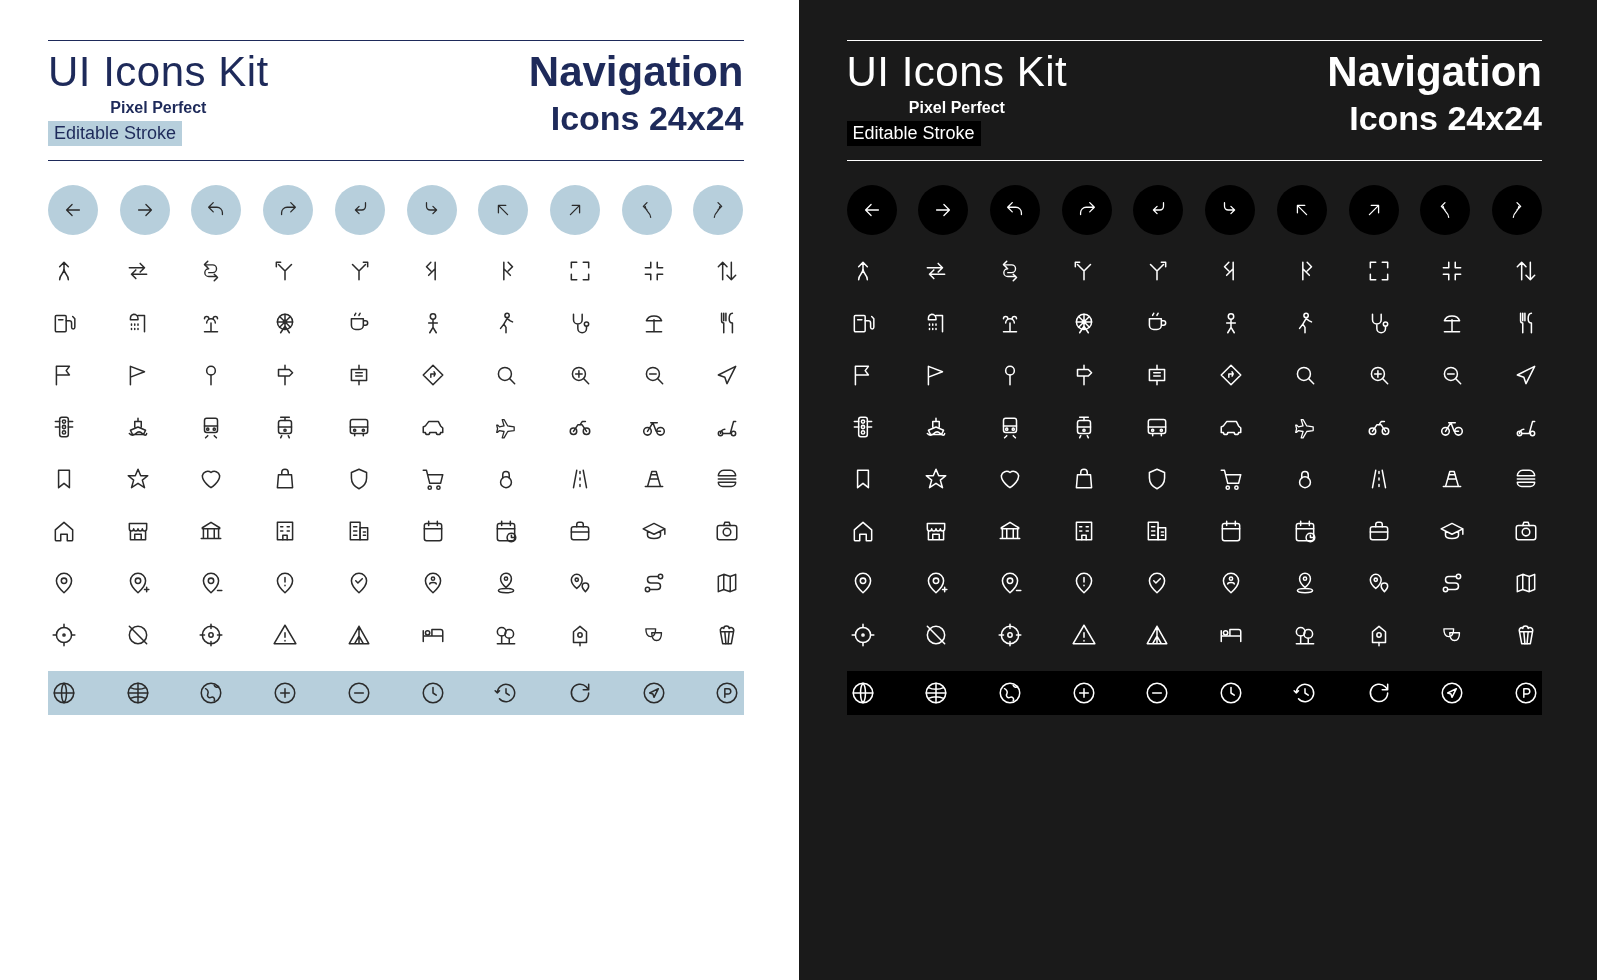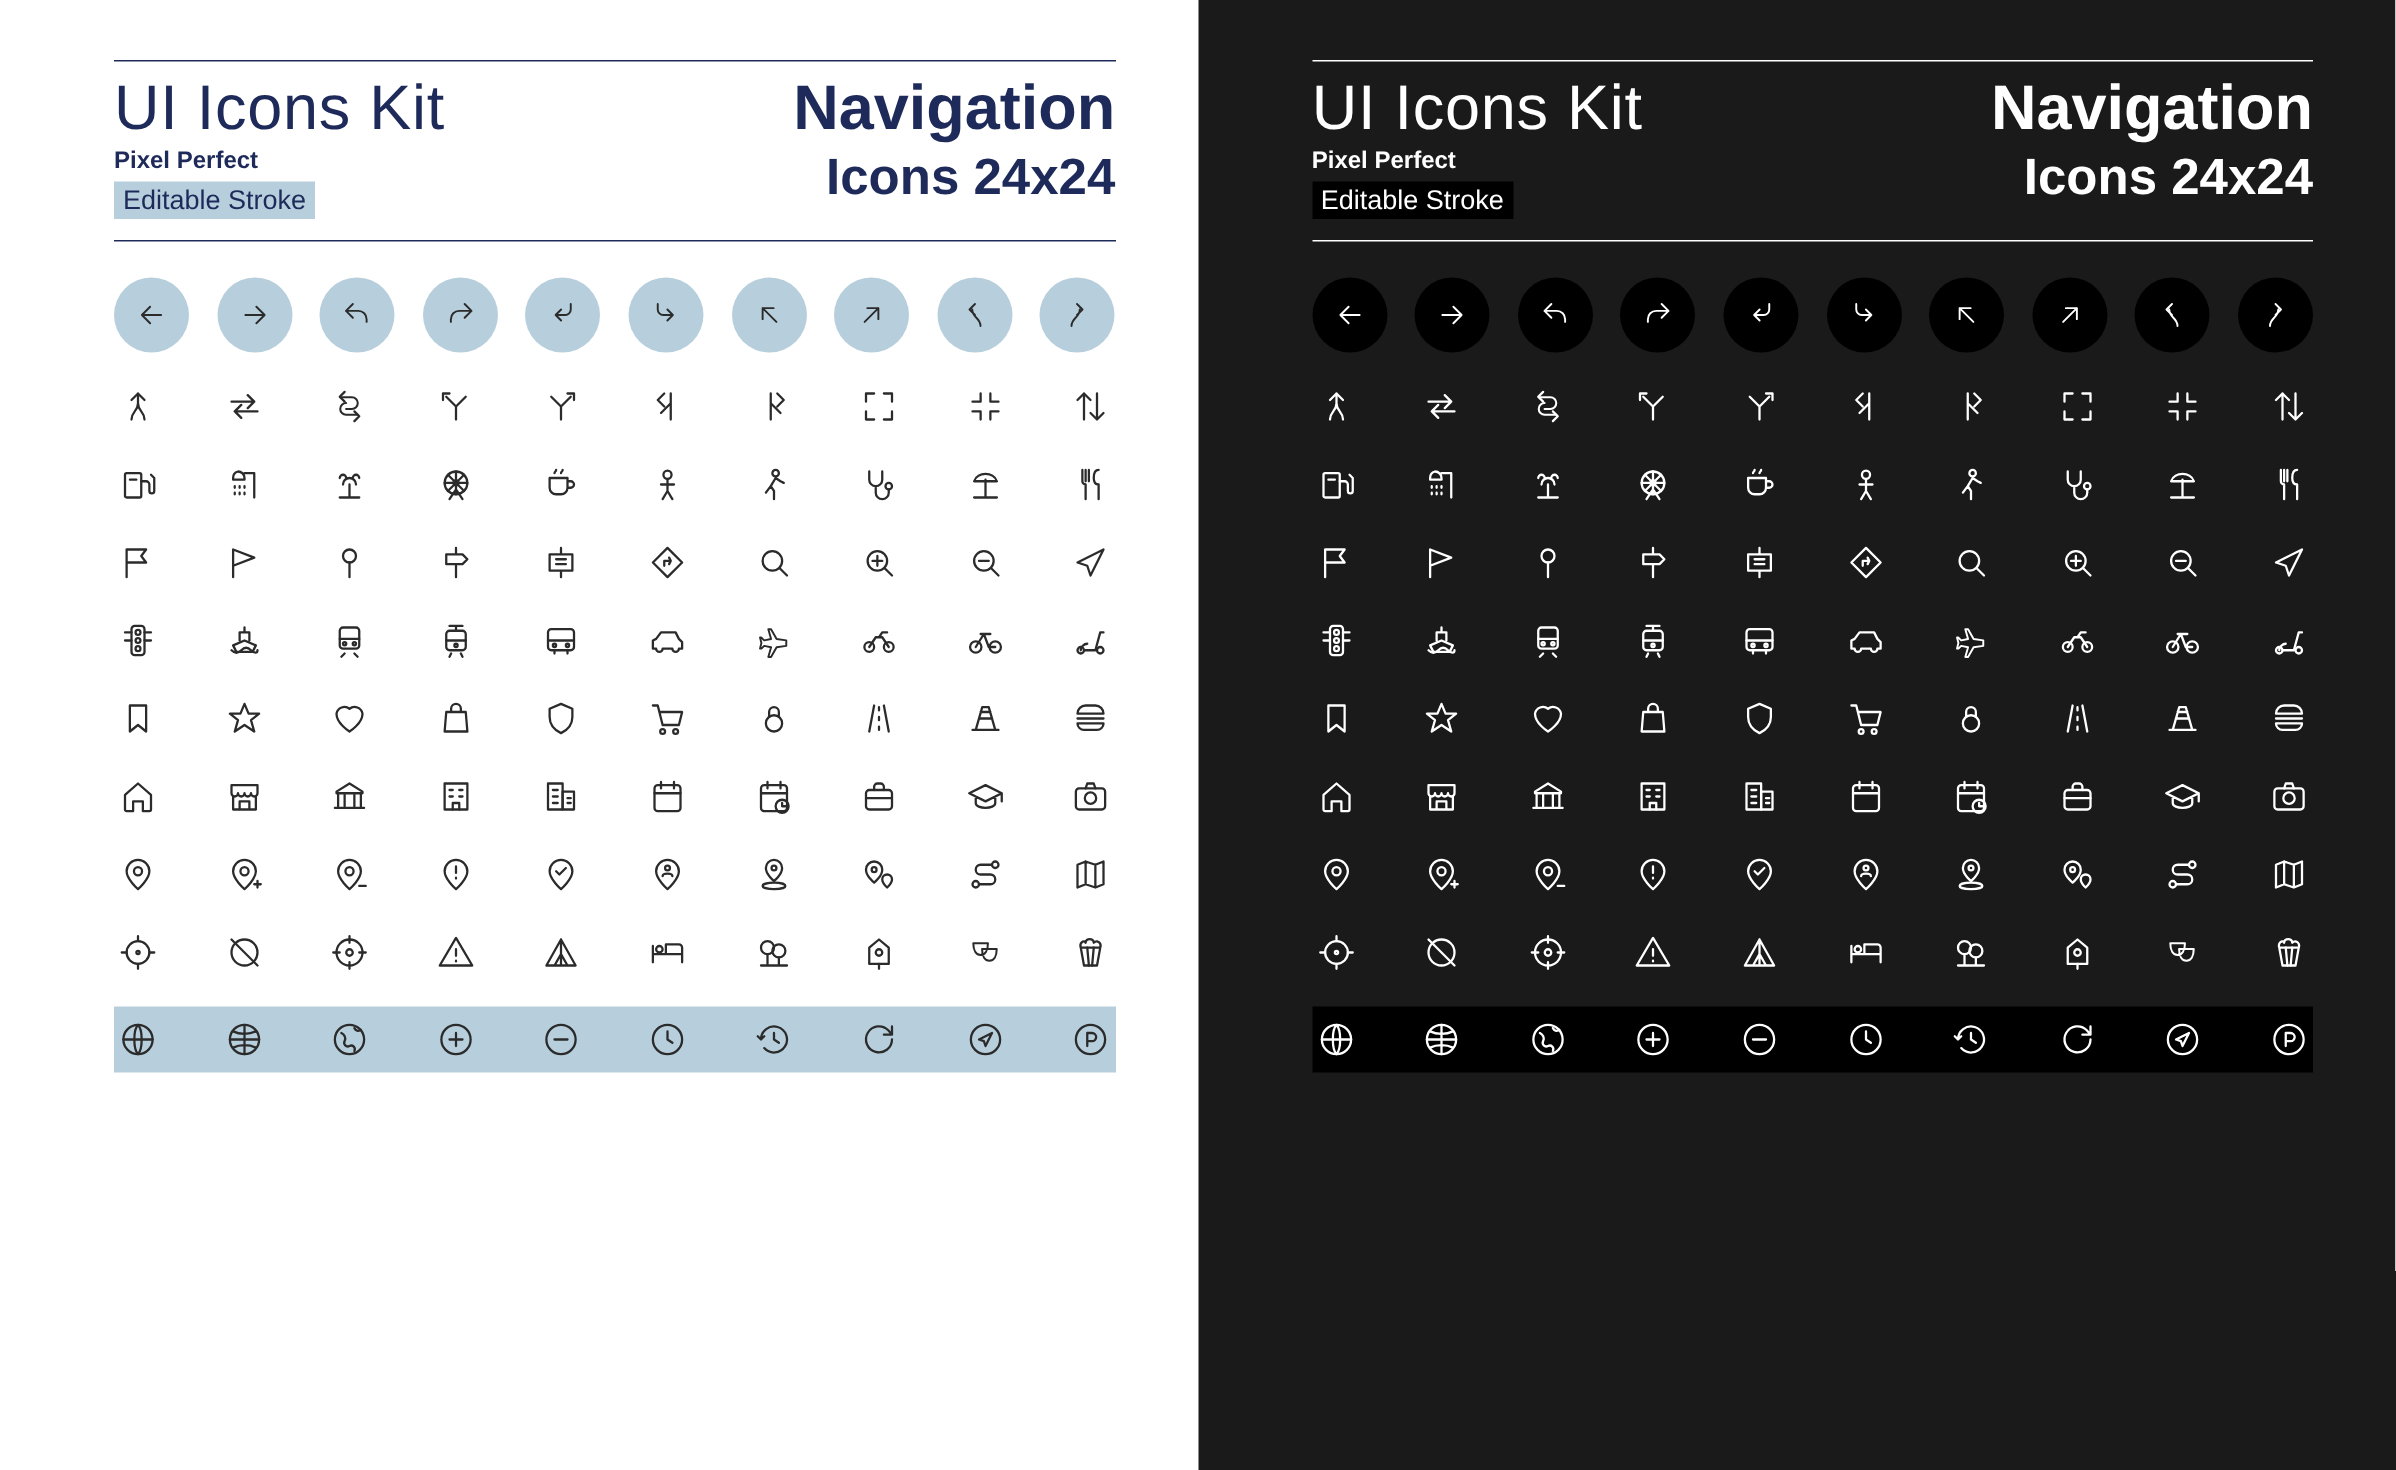--- a/index.html
+++ b/index.html
@@ -3,33 +3,33 @@
 <meta charset="utf-8">
 <style>
   * { box-sizing: border-box; margin: 0; padding: 0; }
   body {
     font-family: -apple-system, BlinkMacSystemFont, "Segoe UI", Helvetica, Arial, sans-serif;
     width: 1597px;
     height: 980px;
     display: flex;
     overflow: hidden;
   }
-  .panel { width: 50%; padding: 40px 55px 30px 76px; }
+  .panel { width: 50%; padding: 40px 55px 30px 48px; }
   .panel.light { background: #fff; }
   .panel.dark  { background: #1a1a1a; }
 
   .hdr { display: flex; justify-content: space-between; align-items: flex-start; border-top: 1px solid; border-bottom: 1px solid; padding: 10px 0 14px 0; margin-bottom: 24px; }
   .light .hdr { border-color: #1e2a5a; }
   .dark  .hdr { border-color: #fff; }
 
   .hdr-left { display:flex; flex-direction:column; gap:4px; }
   .kit-title { font-size: 42px; font-weight: 300; letter-spacing: .5px; line-height: 1; }
   .light .kit-title { color:#1e2a5a; }
   .dark  .kit-title { color:#fff; }
-  .pixel   { font-size: 16px; font-weight: 600; margin-top: 2px;}
+  .pixel   { font-size: 16px; font-weight: 600; margin-top: 2px; text-align: center;}
   .light .pixel { color:#1e2a5a; }
   .dark  .pixel { color:#fff; }
   .editable { font-size: 18px; padding: 2px 6px; width: fit-content; }
   .light .editable { color:#1e2a5a; background:#b7cfdc; }
   .dark  .editable { color:#fff; background:#000; }
 
   .hdr-right { text-align:right; }
   .cat { font-size: 42px; font-weight:700; line-height:1; }
   .light .cat { color:#1e2a5a; }
   .dark  .cat { color:#fff; }

